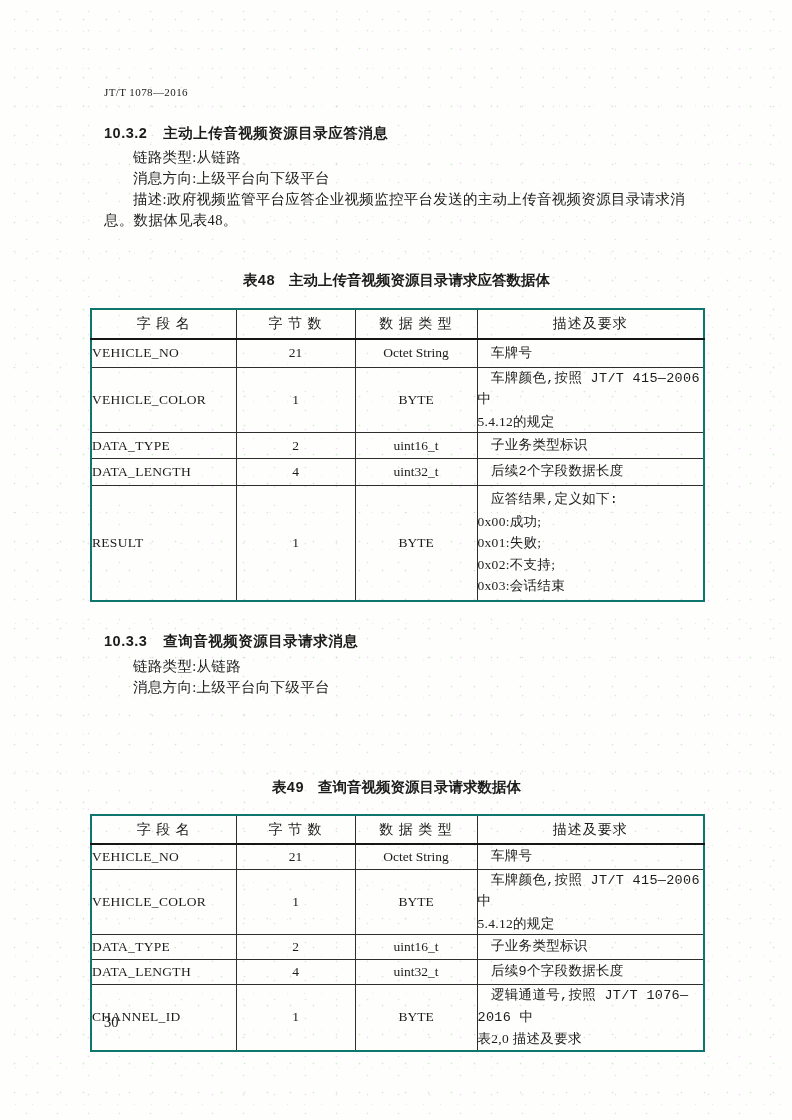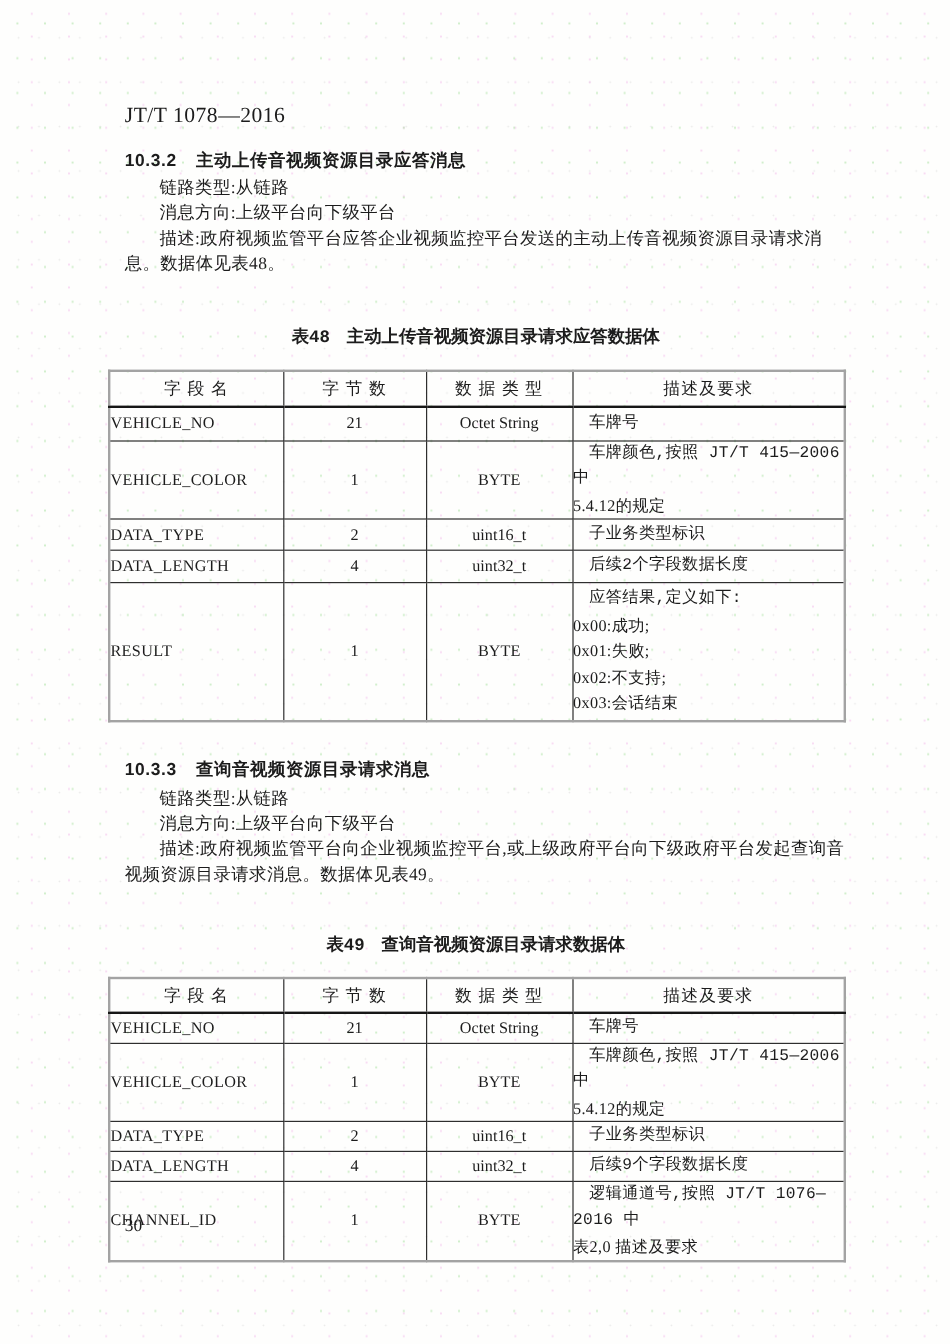--- a/index.html
+++ b/index.html
@@ -9,28 +9,28 @@
     background-image:
       radial-gradient(circle, rgba(150,220,140,0.45) 0.6px, transparent 1.2px),
       radial-gradient(circle, rgba(238,165,228,0.40) 0.6px, transparent 1.2px),
       radial-gradient(circle, rgba(160,160,160,0.22) 0.5px, transparent 1px);
     background-size:23px 29px, 31px 19px, 17px 37px;
     background-position:3px 5px, 11px 2px, 7px 13px;
     font-family:"Liberation Serif", serif;
     color:#1c1c1c;
   }
   .abs{position:absolute;}
-  .page-header{left:104px;top:86px;font-size:18px;letter-spacing:0.4px;}
+  .page-header{left:104px;top:86px;font-size:11px;letter-spacing:0.4px;}
   .sec-heading{left:104px;font-family:Liberation Sans, sans-serif;font-weight:bold;font-size:14.5px;letter-spacing:0.5px;}
   .sec-heading .sec-num{margin-right:16px;}
   .para-block{left:104px;width:601px;font-size:14.5px;line-height:21px;}
   .para-block p{margin:0;text-indent:2em;letter-spacing:0.3px;}
   .tbl-caption{left:90px;width:613px;text-align:center;font-family:Liberation Mono, monospace;font-weight:bold;font-size:14.5px;}
   .tbl-caption .cap-label{margin-right:14px;}
-  table.tbl{position:absolute;left:90px;border-collapse:collapse;table-layout:fixed;width:613px;border:2px solid #a3a3a3;}
+  table.tbl{position:absolute;left:90px;border-collapse:collapse;table-layout:fixed;width:613px;border:2px solid #0f766e;}
   table.tbl th, table.tbl td{border:1px solid #2e2e2e;padding:0;font-weight:normal;vertical-align:middle;}
   table.tbl th{border-bottom:2px solid #161616;font-size:14px;letter-spacing:1px;}
   td.cell-name{text-align:left;padding-left:13px;font-size:13.5px;letter-spacing:0.3px;}
   td.cell-bytes,td.cell-type{text-align:center;font-size:13.5px;}
   td.cell-desc{padding:3px 6px 3px 8px;font-size:13.5px;}
   td.cell-desc .line{line-height:21.5px;letter-spacing:0.3px;}
   td.cell-desc .line:first-child{text-indent:1em;font-family:Liberation Mono, monospace;}
   .page-number{left:104px;top:1014px;font-size:14.5px;}
 </style>
 </head>
@@ -112,21 +112,20 @@
   </tr>
 </tbody>
   </table>
 
 <div class="abs sec-heading" style="top:632px;">
   <span class="sec-num">10.3.3</span><span>查询音视频资源目录请求消息</span>
 </div>
 <div class="abs para-block" style="top:656px;">
   <p>链路类型:从链路</p>
   <p>消息方向:上级平台向下级平台</p>
-  <p>描述:政府视频监管平台向企业视频监控平台,或上级政府平台向下级政府平台发起查询音视频资源目录请求消息。数据体见表49。</p>
 </div>
 
 <div class="abs tbl-caption" style="top:778px;">
   <span class="cap-label">表49</span><span>查询音视频资源目录请求数据体</span>
 </div>
 
 <table class="tbl" style="top:814px;">
   <colgroup>
       <col style="width:145px">
       <col style="width:119px">

